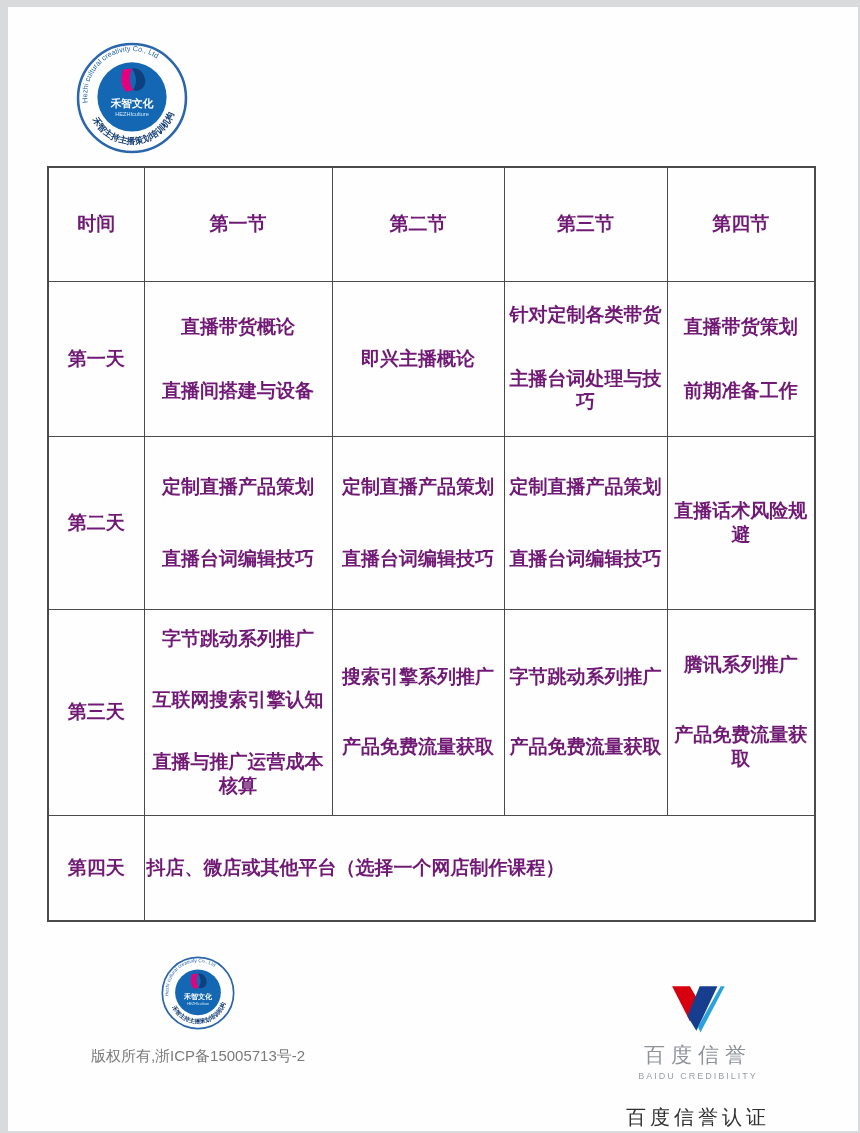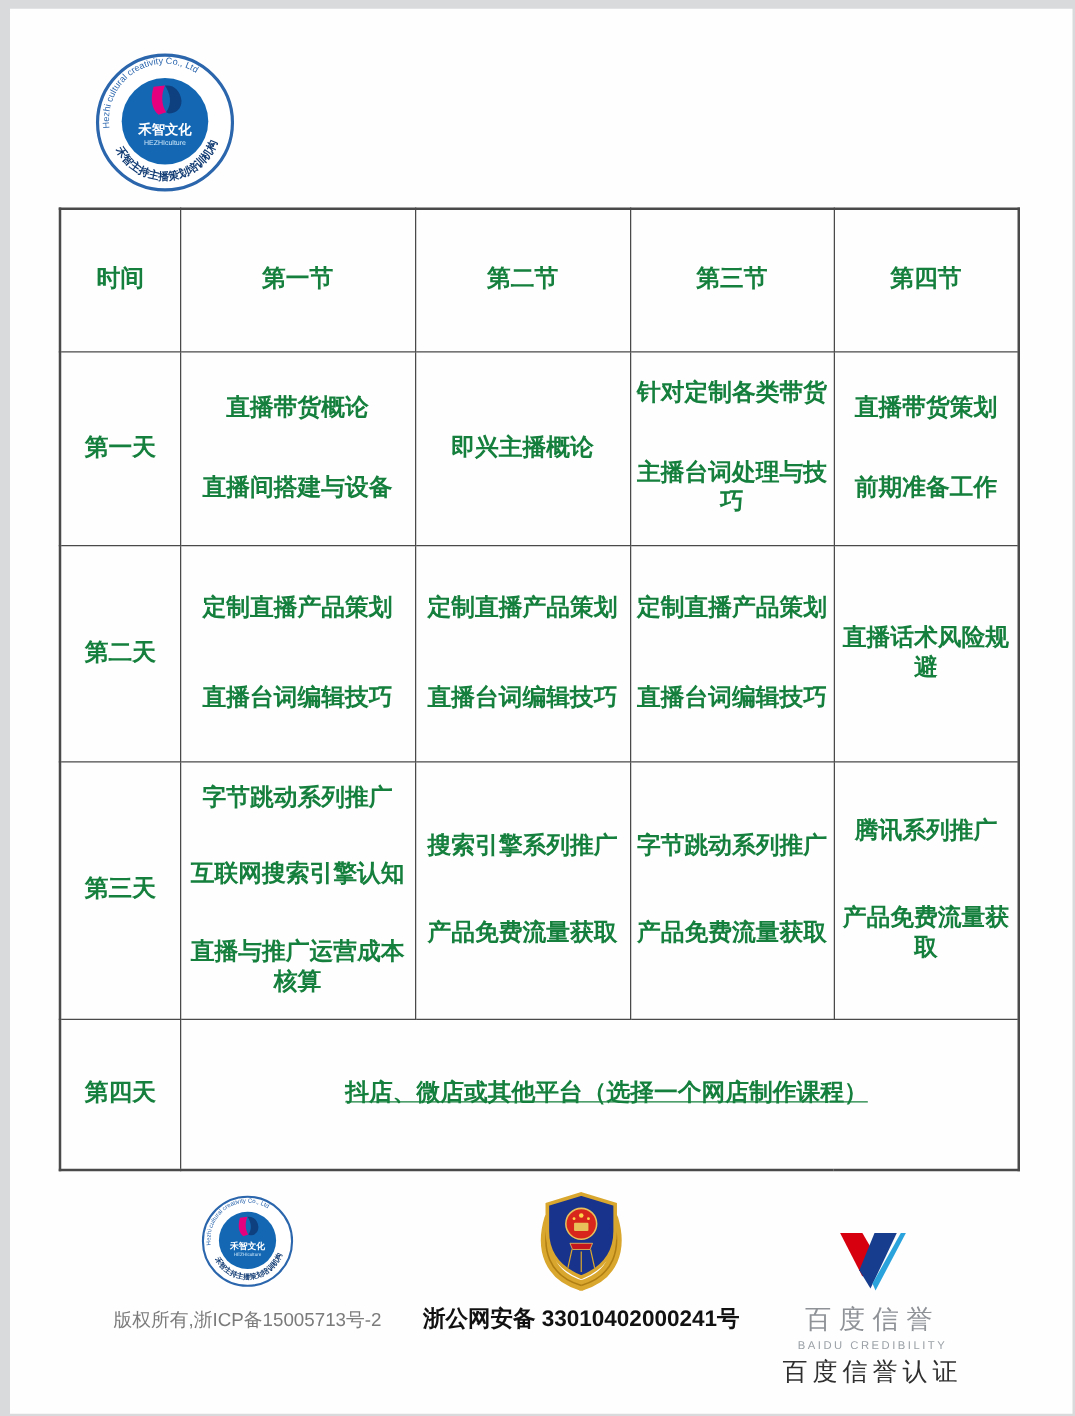--- a/index.html
+++ b/index.html
@@ -23,41 +23,41 @@
     margin-top: 11px; font-size: 17px; font-weight: bold; color: #151515; letter-spacing: 0.5px;
   }
   
   table.course-table {
     position: absolute; left: 47px; top: 166px;
     width: 767px; border-collapse: collapse; table-layout: fixed;
     border: 2px solid #4a4a4a;
   }
   .course-table td {
     border: 1px solid #4a4a4a; padding: 0;
-    font-size: 19px; font-weight: bold; color: #15803d;
+    font-size: 19px; font-weight: bold; color: #701a75;
     text-align: center; vertical-align: middle; line-height: 1.25;
   }
   .cell-lines { display: flex; flex-direction: column; align-items: center; justify-content: center; }
   tr.r1 .cell-lines { gap: 40px; }
   tr.r2 .cell-lines { gap: 48px; }
   tr.r3 .cell-lines { gap: 46px; }
-  td.merged-cell { text-align: center; padding-left: 12px; text-decoration: underline; }
+  td.merged-cell { text-align: left; padding-left: 2px; }
   
   .f-block { position: absolute; display: flex; flex-direction: column; align-items: center; }
   .f-left  { left: 100px; top: 956px; width: 196px; }
   .f-mid   { left: 345px; top: 948px; width: 240px; }
   .f-right { left: 612px; top: 980px; width: 172px; }
   .f-left .brand-logo-small { width: 74px; height: 74px; }
   .icp-text { margin-top: 17px; font-size: 15px; color: #7b7b7b; white-space: nowrap; }
   .police-badge { width: 74px; height: 90px; }
   .police-text { margin-top: 5px; font-size: 18px; font-weight: bold; color: #111; white-space: nowrap; }
   .baidu-v { width: 68px; height: 58px; }
   .baidu-name { margin-top: 3px; font-size: 21px; color: #8f9398; letter-spacing: 6px; white-space: nowrap; }
   .baidu-sub { margin-top: 2px; font-size: 9px; color: #9aa0a6; letter-spacing: 2px; white-space: nowrap; }
-  .baidu-cert { margin-top: 3px; font-size: 20px; color: #2f2f2f; letter-spacing: 4px; white-space: nowrap; }
+  .baidu-cert { margin-top: 23px; font-size: 20px; color: #2f2f2f; letter-spacing: 4px; white-space: nowrap; }
 </style>
 </head>
 <body>
 
 <div class="screen">
   <div class="page"></div>
 
   <svg class="brand-logo" viewBox="0 0 110 110">
     <circle cx="55" cy="55" r="53" fill="#ffffff" stroke="#2b66ad" stroke-width="2.5"></circle>
     <circle cx="55" cy="54" r="34" fill="#1468b3"></circle>
@@ -165,21 +165,21 @@
         <div>产品免费流量获取</div>
       </div>
           </td>
       <td>
             <div class="cell-lines">
         <div>腾讯系列推广</div>
         <div>产品免费流量获取</div>
       </div>
           </td>
     </tr>
-    <tr style="height:121px">
+    <tr style="height:106px">
       <td>第四天</td>
       <td class="merged-cell" colspan="4">抖店、微店或其他平台（选择一个网店制作课程）</td>
     </tr>
   </tbody>
     </table>
 
   <div class="f-block f-left">
     <svg class="brand-logo-small" viewBox="0 0 110 110">
       <circle cx="55" cy="55" r="53" fill="#ffffff" stroke="#2b66ad" stroke-width="2.5"></circle>
       <circle cx="55" cy="54" r="34" fill="#1468b3"></circle>
@@ -192,37 +192,20 @@
         <textPath href="#lf-top" startOffset="4%">Hezhi cultural creativity Co., Ltd</textPath>
       </text>
       <path id="lf-bot" d="M 14,70 A 43,43 0 0 0 96,70" fill="none"></path>
       <text font-size="8.5" font-weight="bold" fill="#123c74">
         <textPath href="#lf-bot" startOffset="6%">禾智主持主播策划培训机构</textPath>
       </text>
     </svg>
     <div class="icp-text">版权所有,浙ICP备15005713号-2</div>
   </div>
 
-  <div class="f-block f-mid">
-    <svg class="police-badge" viewBox="0 0 90 100">
-      <path d="M14,28 C5,58 14,84 45,93" stroke="#d9a62e" stroke-width="10" fill="none" stroke-linecap="round"></path>
-      <path d="M76,28 C85,58 76,84 45,93" stroke="#d9a62e" stroke-width="10" fill="none" stroke-linecap="round"></path>
-      <path d="M14,28 C5,58 14,84 45,93" stroke="#b07f14" stroke-width="1.5" fill="none"></path>
-      <path d="M76,28 C85,58 76,84 45,93" stroke="#b07f14" stroke-width="1.5" fill="none"></path>
-      <path d="M45,4 L78,14 L78,40 C78,62 65,77 45,85 C25,77 12,62 12,40 L12,14 Z" fill="#18338c" stroke="#d9a62e" stroke-width="3.5"></path>
-      <circle cx="45" cy="33" r="15" fill="#d8261c" stroke="#e8c15a" stroke-width="1.5"></circle>
-      <circle cx="45" cy="25" r="2.2" fill="#ffd54a"></circle>
-      <circle cx="38" cy="28" r="1.4" fill="#ffd54a"></circle>
-      <circle cx="52" cy="28" r="1.4" fill="#ffd54a"></circle>
-      <rect x="38" y="32" width="14" height="8" rx="1" fill="#e8c15a"></rect>
-      <path d="M34,52 h22 l-2.5,6 h-17 Z" fill="#c4161c" stroke="#e8c15a" stroke-width="0.8"></path>
-      <path d="M45,60 V80 M36,58 L32,76 M54,58 L58,76" stroke="#d9a62e" stroke-width="1.2" fill="none"></path>
-    </svg>
-    <div class="police-text">浙公网安备 33010402000241号</div>
-  </div>
 
   <div class="f-block f-right">
     <svg class="baidu-v" viewBox="0 0 84 66">
       <polygon points="10,5 32,5 46,29 32,48" fill="#d7000f"></polygon>
       <polygon points="44,5 66,5 40,60 29,42" fill="#173e8e"></polygon>
       <polygon points="70,5 75,5 45,62 42,55" fill="#2aa3dc"></polygon>
     </svg>
     <div class="baidu-name">百度信誉</div>
     <div class="baidu-sub">BAIDU CREDIBILITY</div>
     <div class="baidu-cert">百度信誉认证</div>

